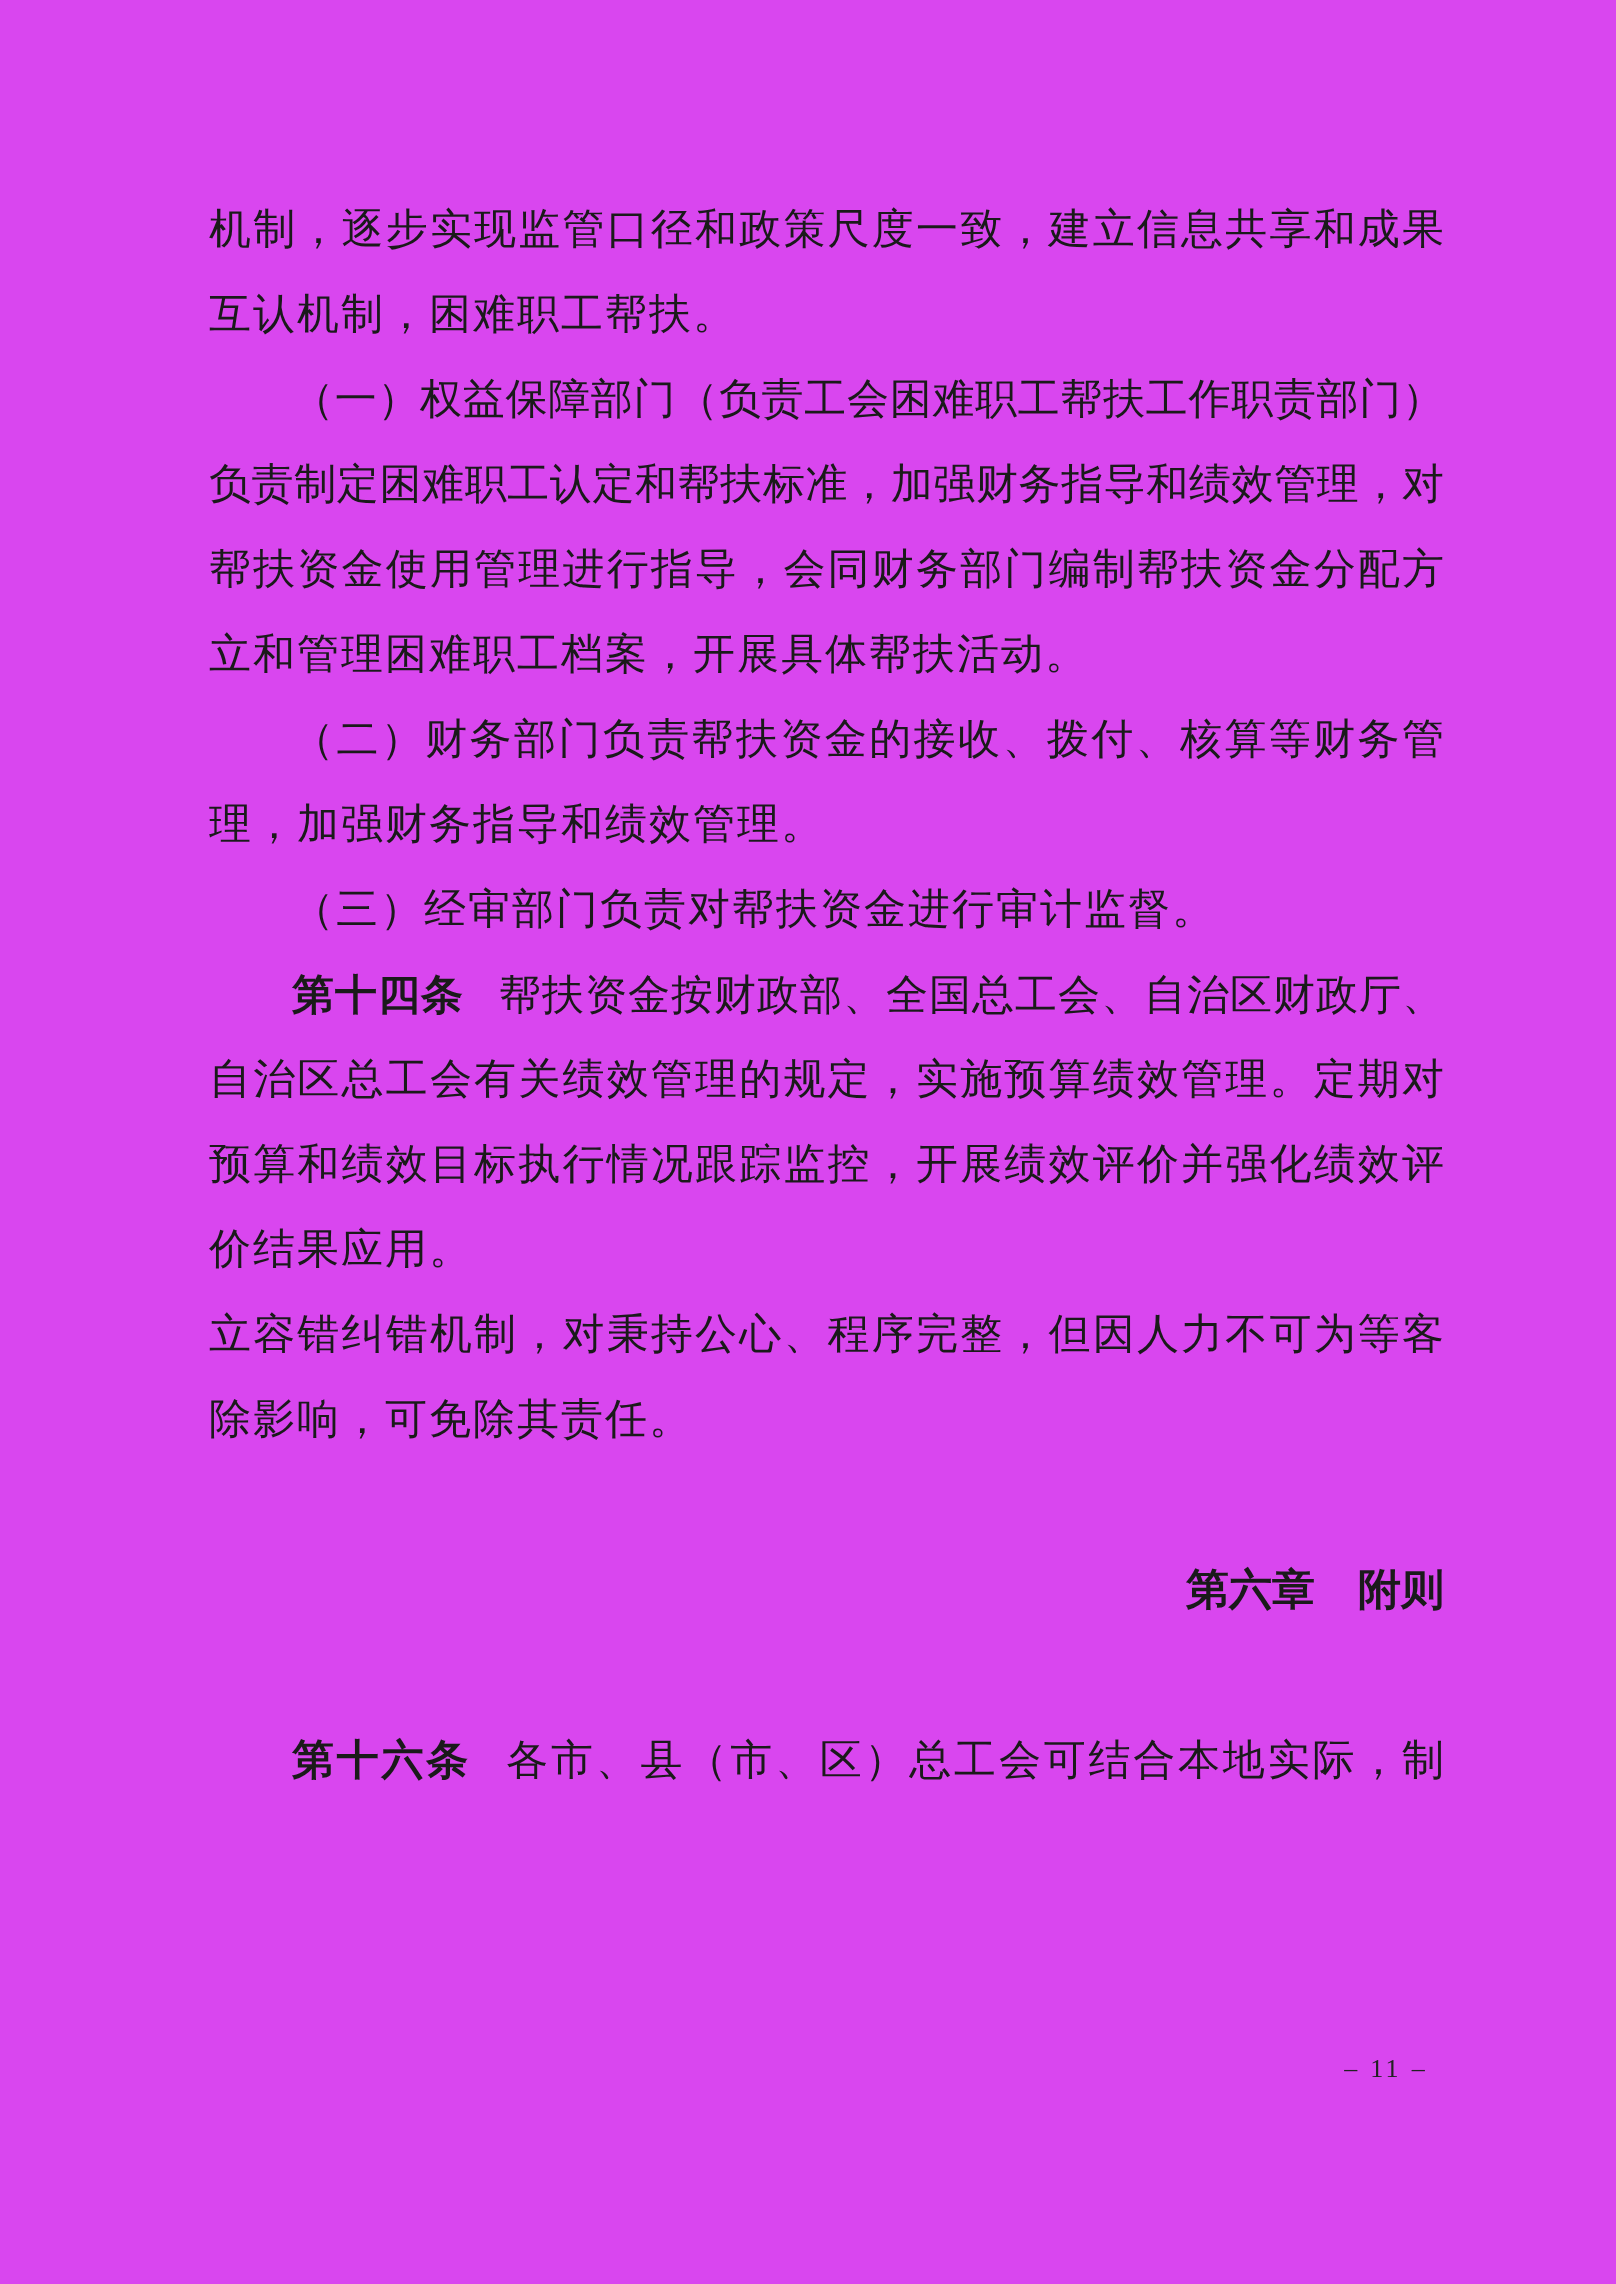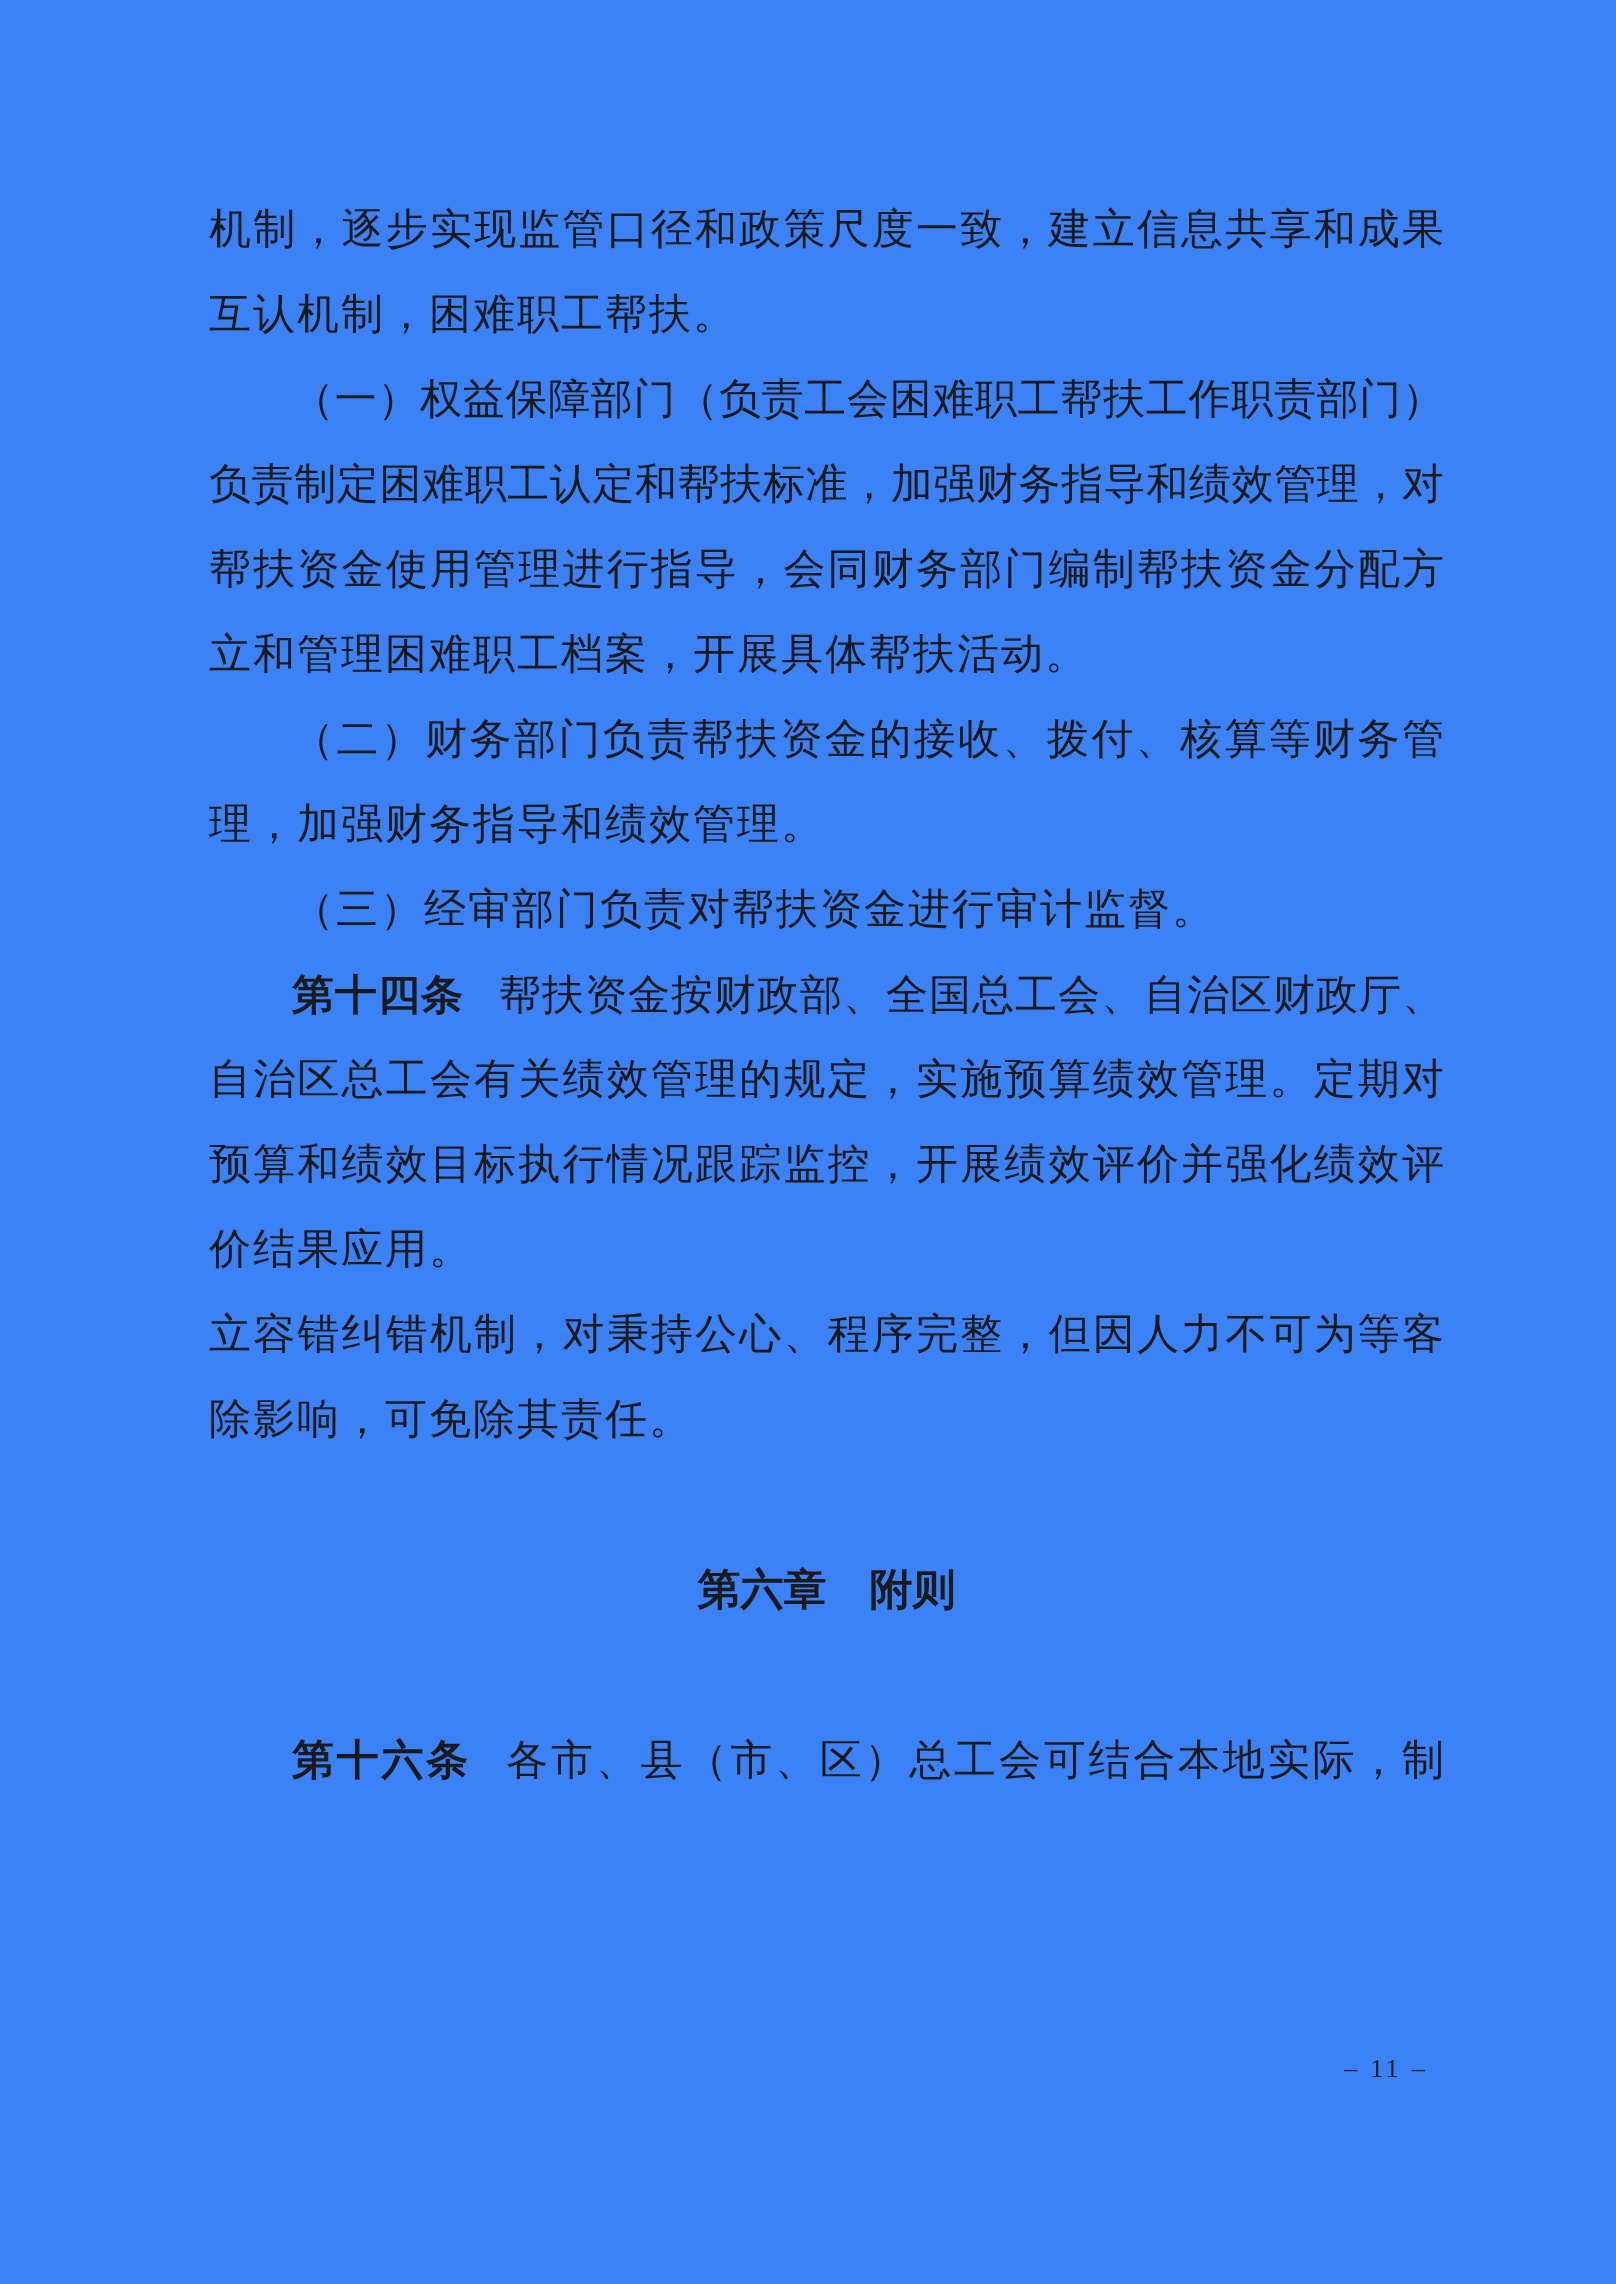--- a/index.html
+++ b/index.html
@@ -4,21 +4,21 @@
 <style>
   html, body {
     margin: 0;
     padding: 0;
     background: #ffffff;
   }
   .page {
     position: relative;
     width: 1616px;
     height: 2284px;
-    background: #3b82f6;
+    background: #d946ef;
     color: #1a1a1a;
     font-family: "Liberation Serif", "DejaVu Serif", serif;
     overflow: hidden;
   }
   .textcol {
     position: absolute;
     left: 209px;
     top: 187px;
     width: 1235px;
     font-size: 42px;
@@ -40,21 +40,21 @@
   .short {
     letter-spacing: 2px;
   }
   
   .term {
     font-weight: 700;
     margin-right: 35px;
     font-family: "Liberation Sans", "DejaVu Sans", sans-serif;
   }
   .heading {
-    text-align: center;
+    text-align: right;
     font-weight: 700;
     font-size: 43px;
     font-family: "Liberation Sans", "DejaVu Sans", sans-serif;
   }
   .blank {  }
   .pagenum {
     position: absolute;
     top: 2054px;
     right: 188px;
     font-size: 26px;

